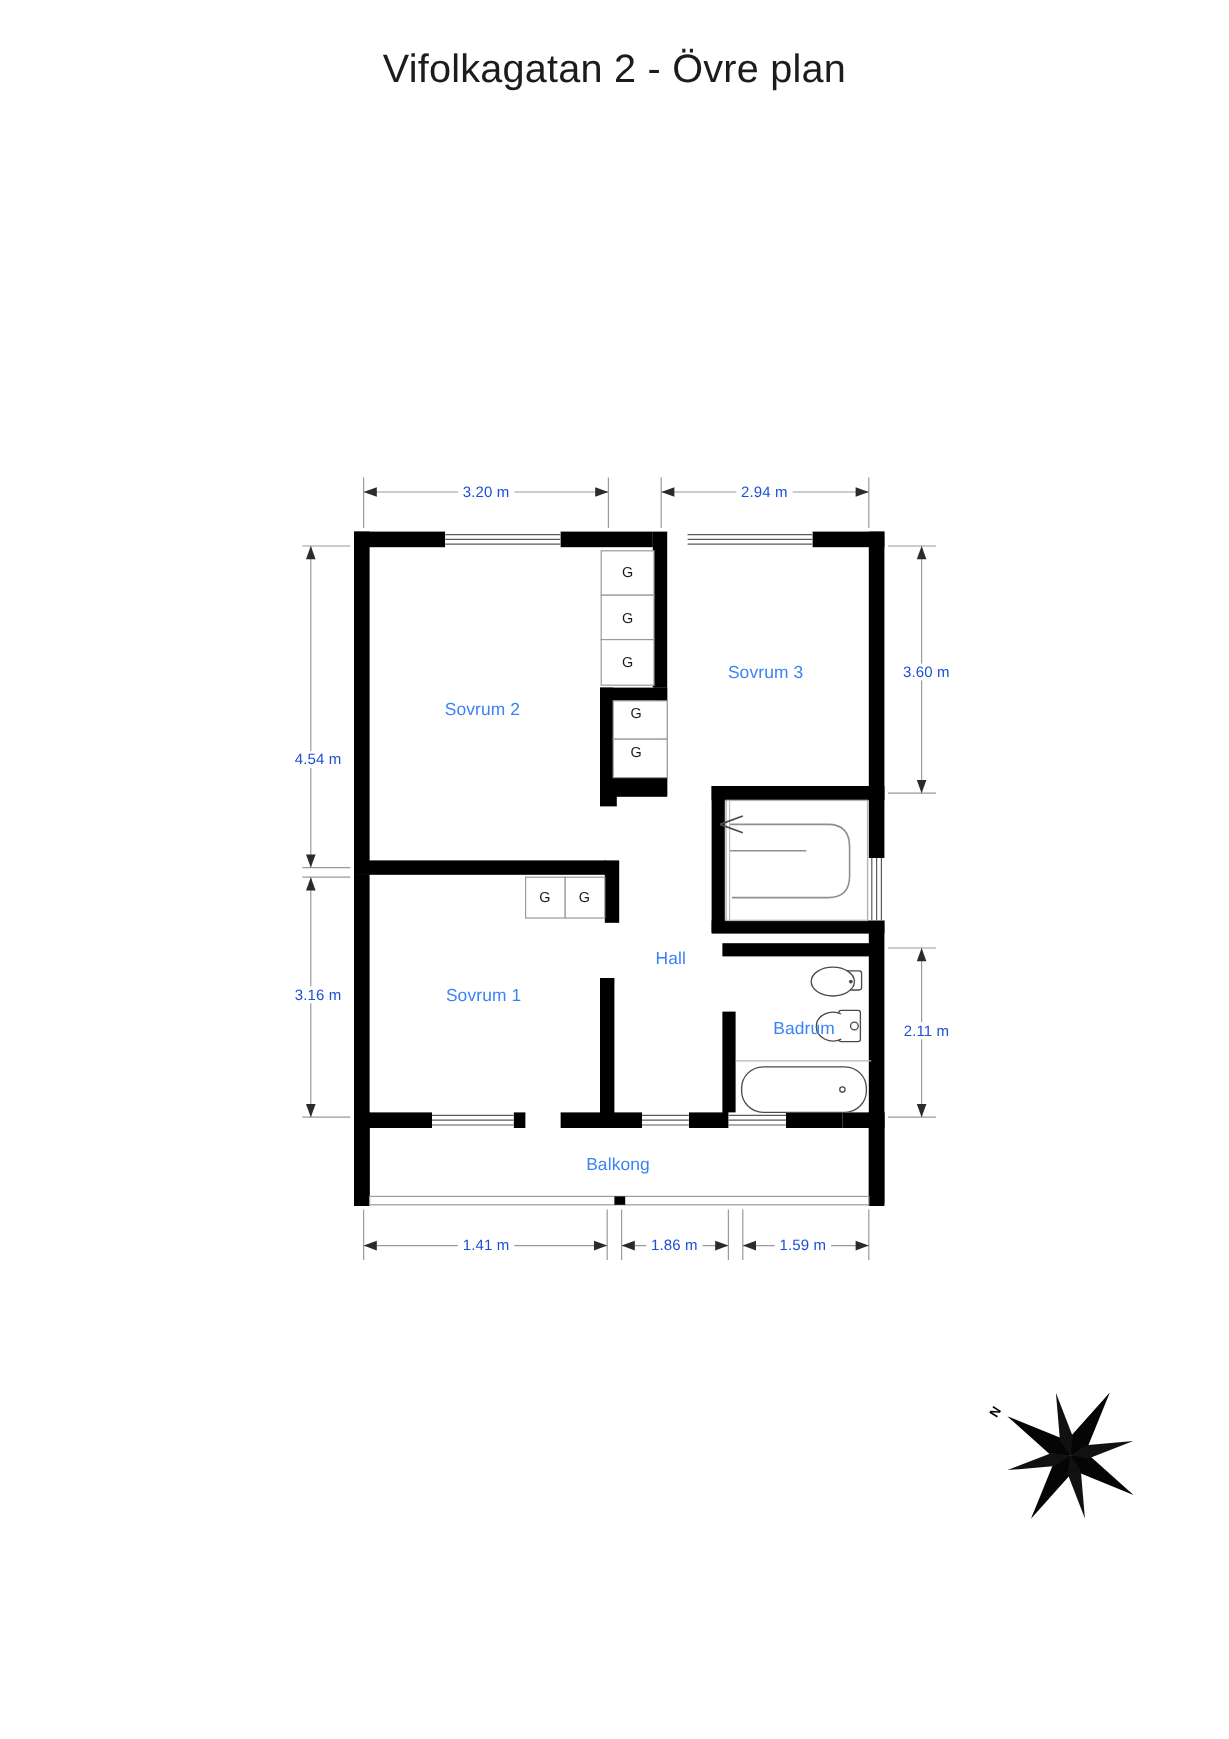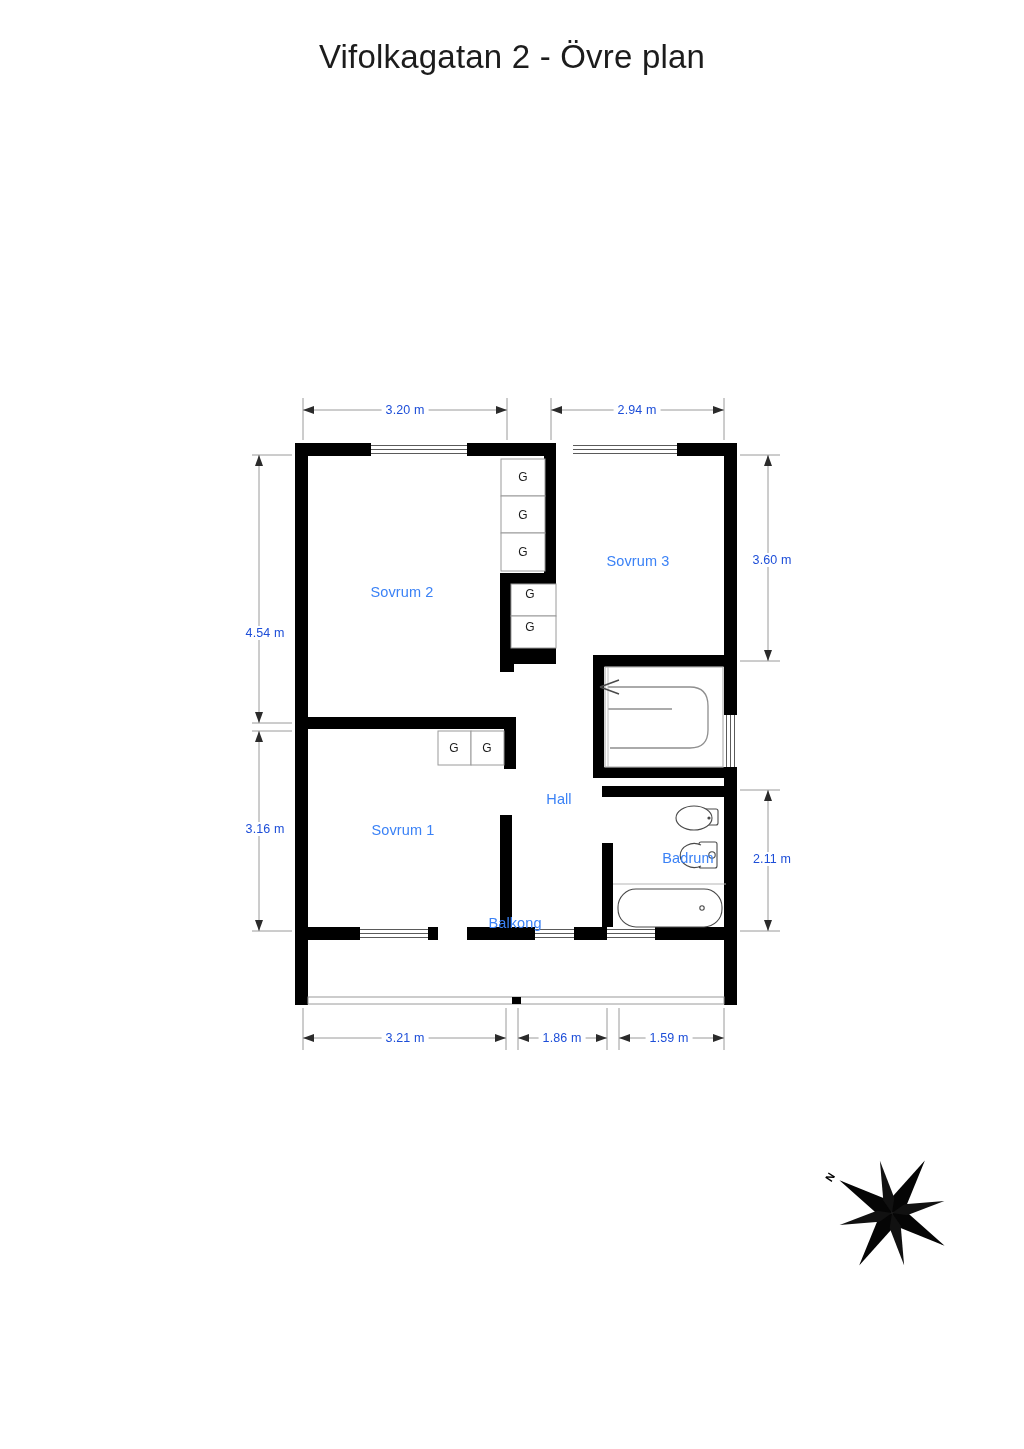--- a/index.html
+++ b/index.html
@@ -296,38 +296,38 @@
     </g>
   </g>
 
 </svg>
 
 <div id="room-labels">
     <div class="room-label" style="left: 402px; top: 592px;">Sovrum 2</div>
     <div class="room-label" style="left: 638px; top: 561px;">Sovrum 3</div>
     <div class="room-label" style="left: 403px; top: 830px;">Sovrum 1</div>
     <div class="room-label" style="left: 559px; top: 799px;">Hall</div>
-    <div class="room-label" style="left: 688px; top: 858px;">Badrum</div>
-    <div class="room-label" style="left: 515px; top: 923px; text-align: center;">Balkong</div>
+    <div class="room-label" style="left: 670px; top: 858px;">Badrum</div>
+    <div class="room-label" style="left: 515px; top: 971px; text-align: center;">Balkong</div>
   </div>
 <div id="closet-labels">
     <div class="g-label" style="left: 523px; top: 477px;">G</div>
     <div class="g-label" style="left: 523px; top: 515px;">G</div>
     <div class="g-label" style="left: 523px; top: 552px;">G</div>
     <div class="g-label" style="left: 530px; top: 594px;">G</div>
     <div class="g-label" style="left: 530px; top: 627px;">G</div>
     <div class="g-label" style="left: 454px; top: 748px;">G</div>
     <div class="g-label" style="left: 487px; top: 748px;">G</div>
   </div>
 <div id="dim-labels">
     <div class="dim-label" style="left: 405px; top: 410px;">3.20 m</div>
     <div class="dim-label" style="left: 637px; top: 410px;">2.94 m</div>
     <div class="dim-label vert" style="left: 265px; top: 592px; margin-top: 41px;">4.54 m</div>
     <div class="dim-label vert" style="left: 265px; top: 829px;">3.16 m</div>
     <div class="dim-label vert" style="left: 772px; top: 560px;">3.60 m</div>
     <div class="dim-label vert" style="left: 772px; top: 859px;">2.11 m</div>
-    <div class="dim-label" style="left: 405px; top: 1038px;">3.21 m</div>
+    <div class="dim-label" style="left: 405px; top: 1038px;">1.41 m</div>
     <div class="dim-label" style="left: 562px; top: 1038px;">1.86 m</div>
     <div class="dim-label" style="left: 669px; top: 1038px;">1.59 m</div>
   </div>
 <div id="compass-label">
     <div class="compass-n" style="left: 830px; top: 1177px;">N</div>
   </div>
 
 </body></html>

